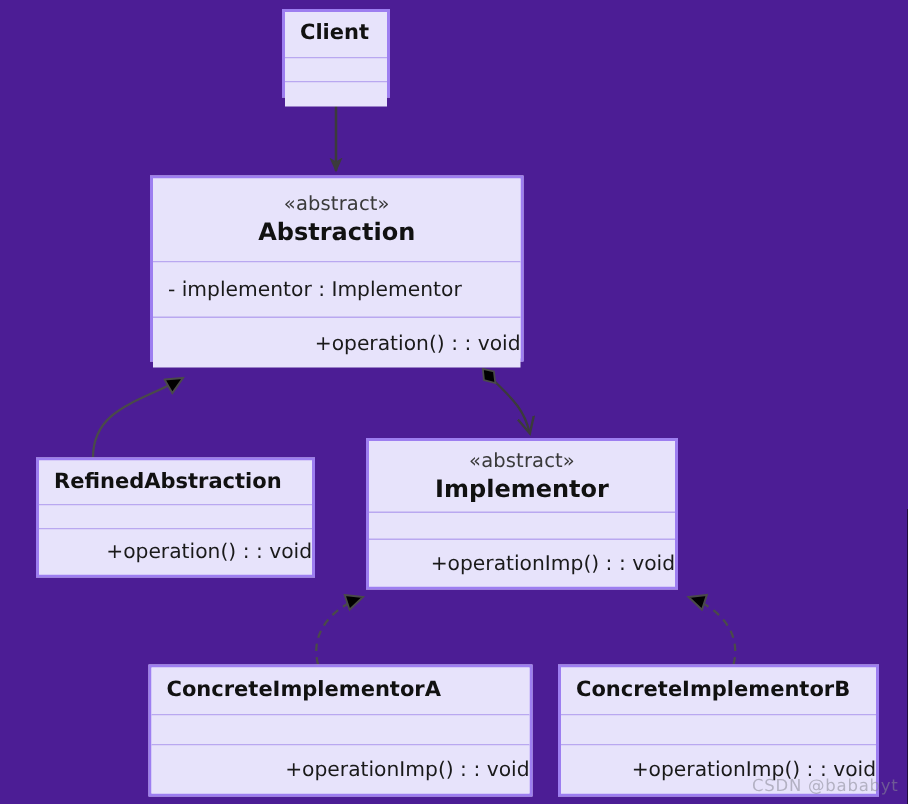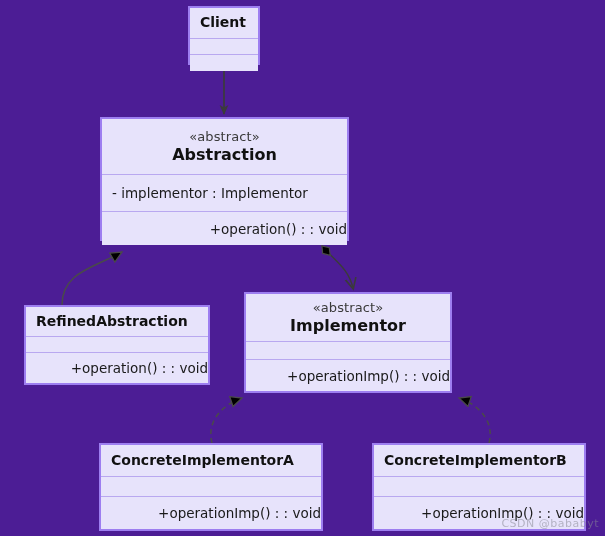--- a/index.html
+++ b/index.html
@@ -155,21 +155,21 @@
     <div class="compartment header-comp" style="height:48px;">
       <div class="stereotype">«abstract»</div>
       <div class="cls-name">Implementor</div>
     </div>
     <div class="compartment empty-comp" style="height:18px;"></div>
     <div class="compartment last" style="height:31px;">
       <div class="member">+operationImp() : : void</div>
     </div>
   </div>
 
-  <div class="uml-box" style="left:99px; top:443px; width:224px; height:88px;">
+  <div class="uml-box" style="left:99px; top:443px; width:256px; height:88px;">
     <div class="compartment" style="height:32px;">
       <div class="cls-name-plain">ConcreteImplementorA</div>
     </div>
     <div class="compartment empty-comp" style="height:20px;"></div>
     <div class="compartment last" style="height:32px;">
       <div class="member">+operationImp() : : void</div>
     </div>
   </div>
 
   <div class="uml-box" style="left:372px; top:443px; width:214px; height:88px;">

